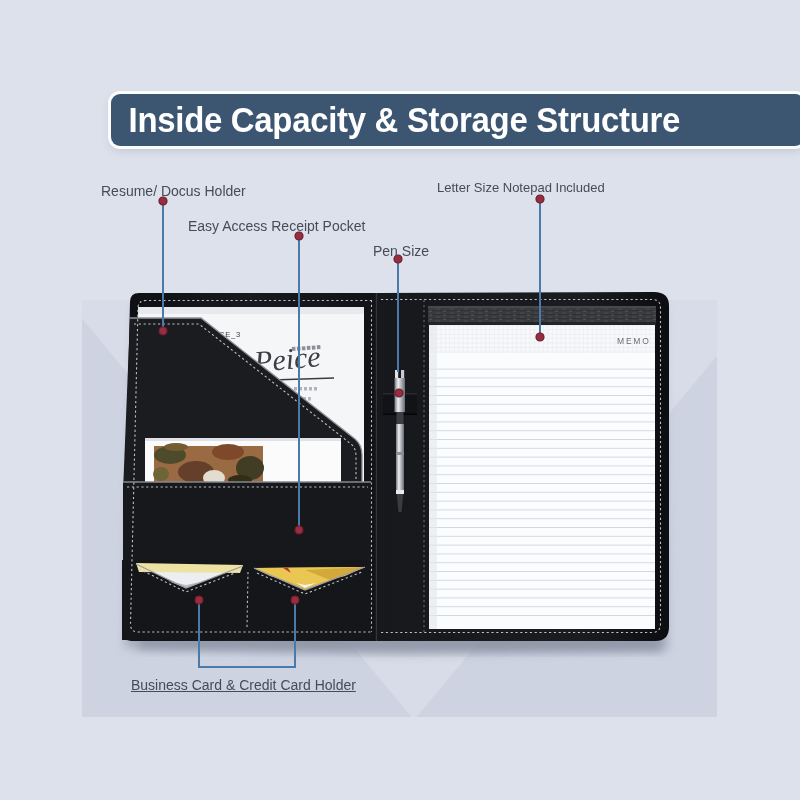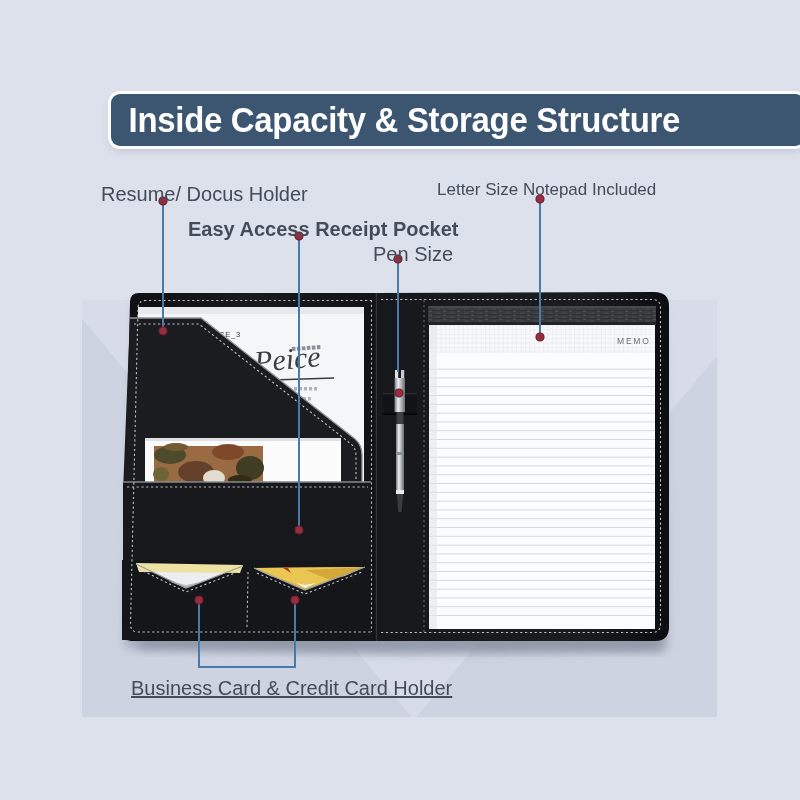--- a/index.html
+++ b/index.html
@@ -1,19 +1,19 @@
 <!DOCTYPE html>
 <html><head>
 <meta charset="utf-8">
 <style>
   html,body{margin:0;padding:0;}
   body{width:800px;height:800px;position:relative;overflow:hidden;
        background:#dce1ec;font-family:"Liberation Sans",sans-serif;}
   #stage{position:absolute;left:0;top:0;width:800px;height:800px;}
-  .label{position:absolute;color:#454c59;font-size:20px;white-space:nowrap;}
+  .label{position:absolute;color:#454c59;font-size:14px;white-space:nowrap;}
   #banner{position:absolute;left:111px;top:94px;width:693px;height:52px;
           background:#3c5672;border-radius:9px;
           box-shadow:0 0 0 3px rgba(255,255,255,.92),0 4px 8px rgba(90,100,120,.25);
           display:flex;align-items:center;justify-content:flex-start;}
   #banner span{color:#fff;font-weight:bold;font-size:35px;letter-spacing:-0.3px;transform:scaleX(0.94);display:inline-block;white-space:nowrap;}
 </style>
 </head>
 <body>
 <svg id="stage" viewBox="0 0 800 800" xmlns="http://www.w3.org/2000/svg">
   <defs>
@@ -187,16 +187,16 @@
     <circle cx="540" cy="337" r="4"></circle>
     <circle cx="199" cy="600" r="4"></circle>
     <circle cx="295" cy="600" r="4"></circle>
   </g>
 </svg>
 
 <div id="banner">
     <span>Inside Capacity &amp; Storage Structure</span>
   </div>
 <div class="label" style="left:101px;top:183px;">Resume/ Docus Holder</div>
-<div class="label" style="left:188px;top:218px;font-weight:bold;">Easy Access Receipt Pocket</div>
+<div class="label" style="left:188px;top:218px;">Easy Access Receipt Pocket</div>
 <div class="label" style="left:373px;top:243px;">Pen Size</div>
-<div class="label" style="left:437px;top:180px;font-size:17px;">Letter Size Notepad Included</div>
+<div class="label" style="left:437px;top:180px;font-size:13px;">Letter Size Notepad Included</div>
 <div class="label" style="left:131px;top:677px;text-decoration:underline;">Business Card &amp; Credit Card Holder</div>
 
 </body></html>

